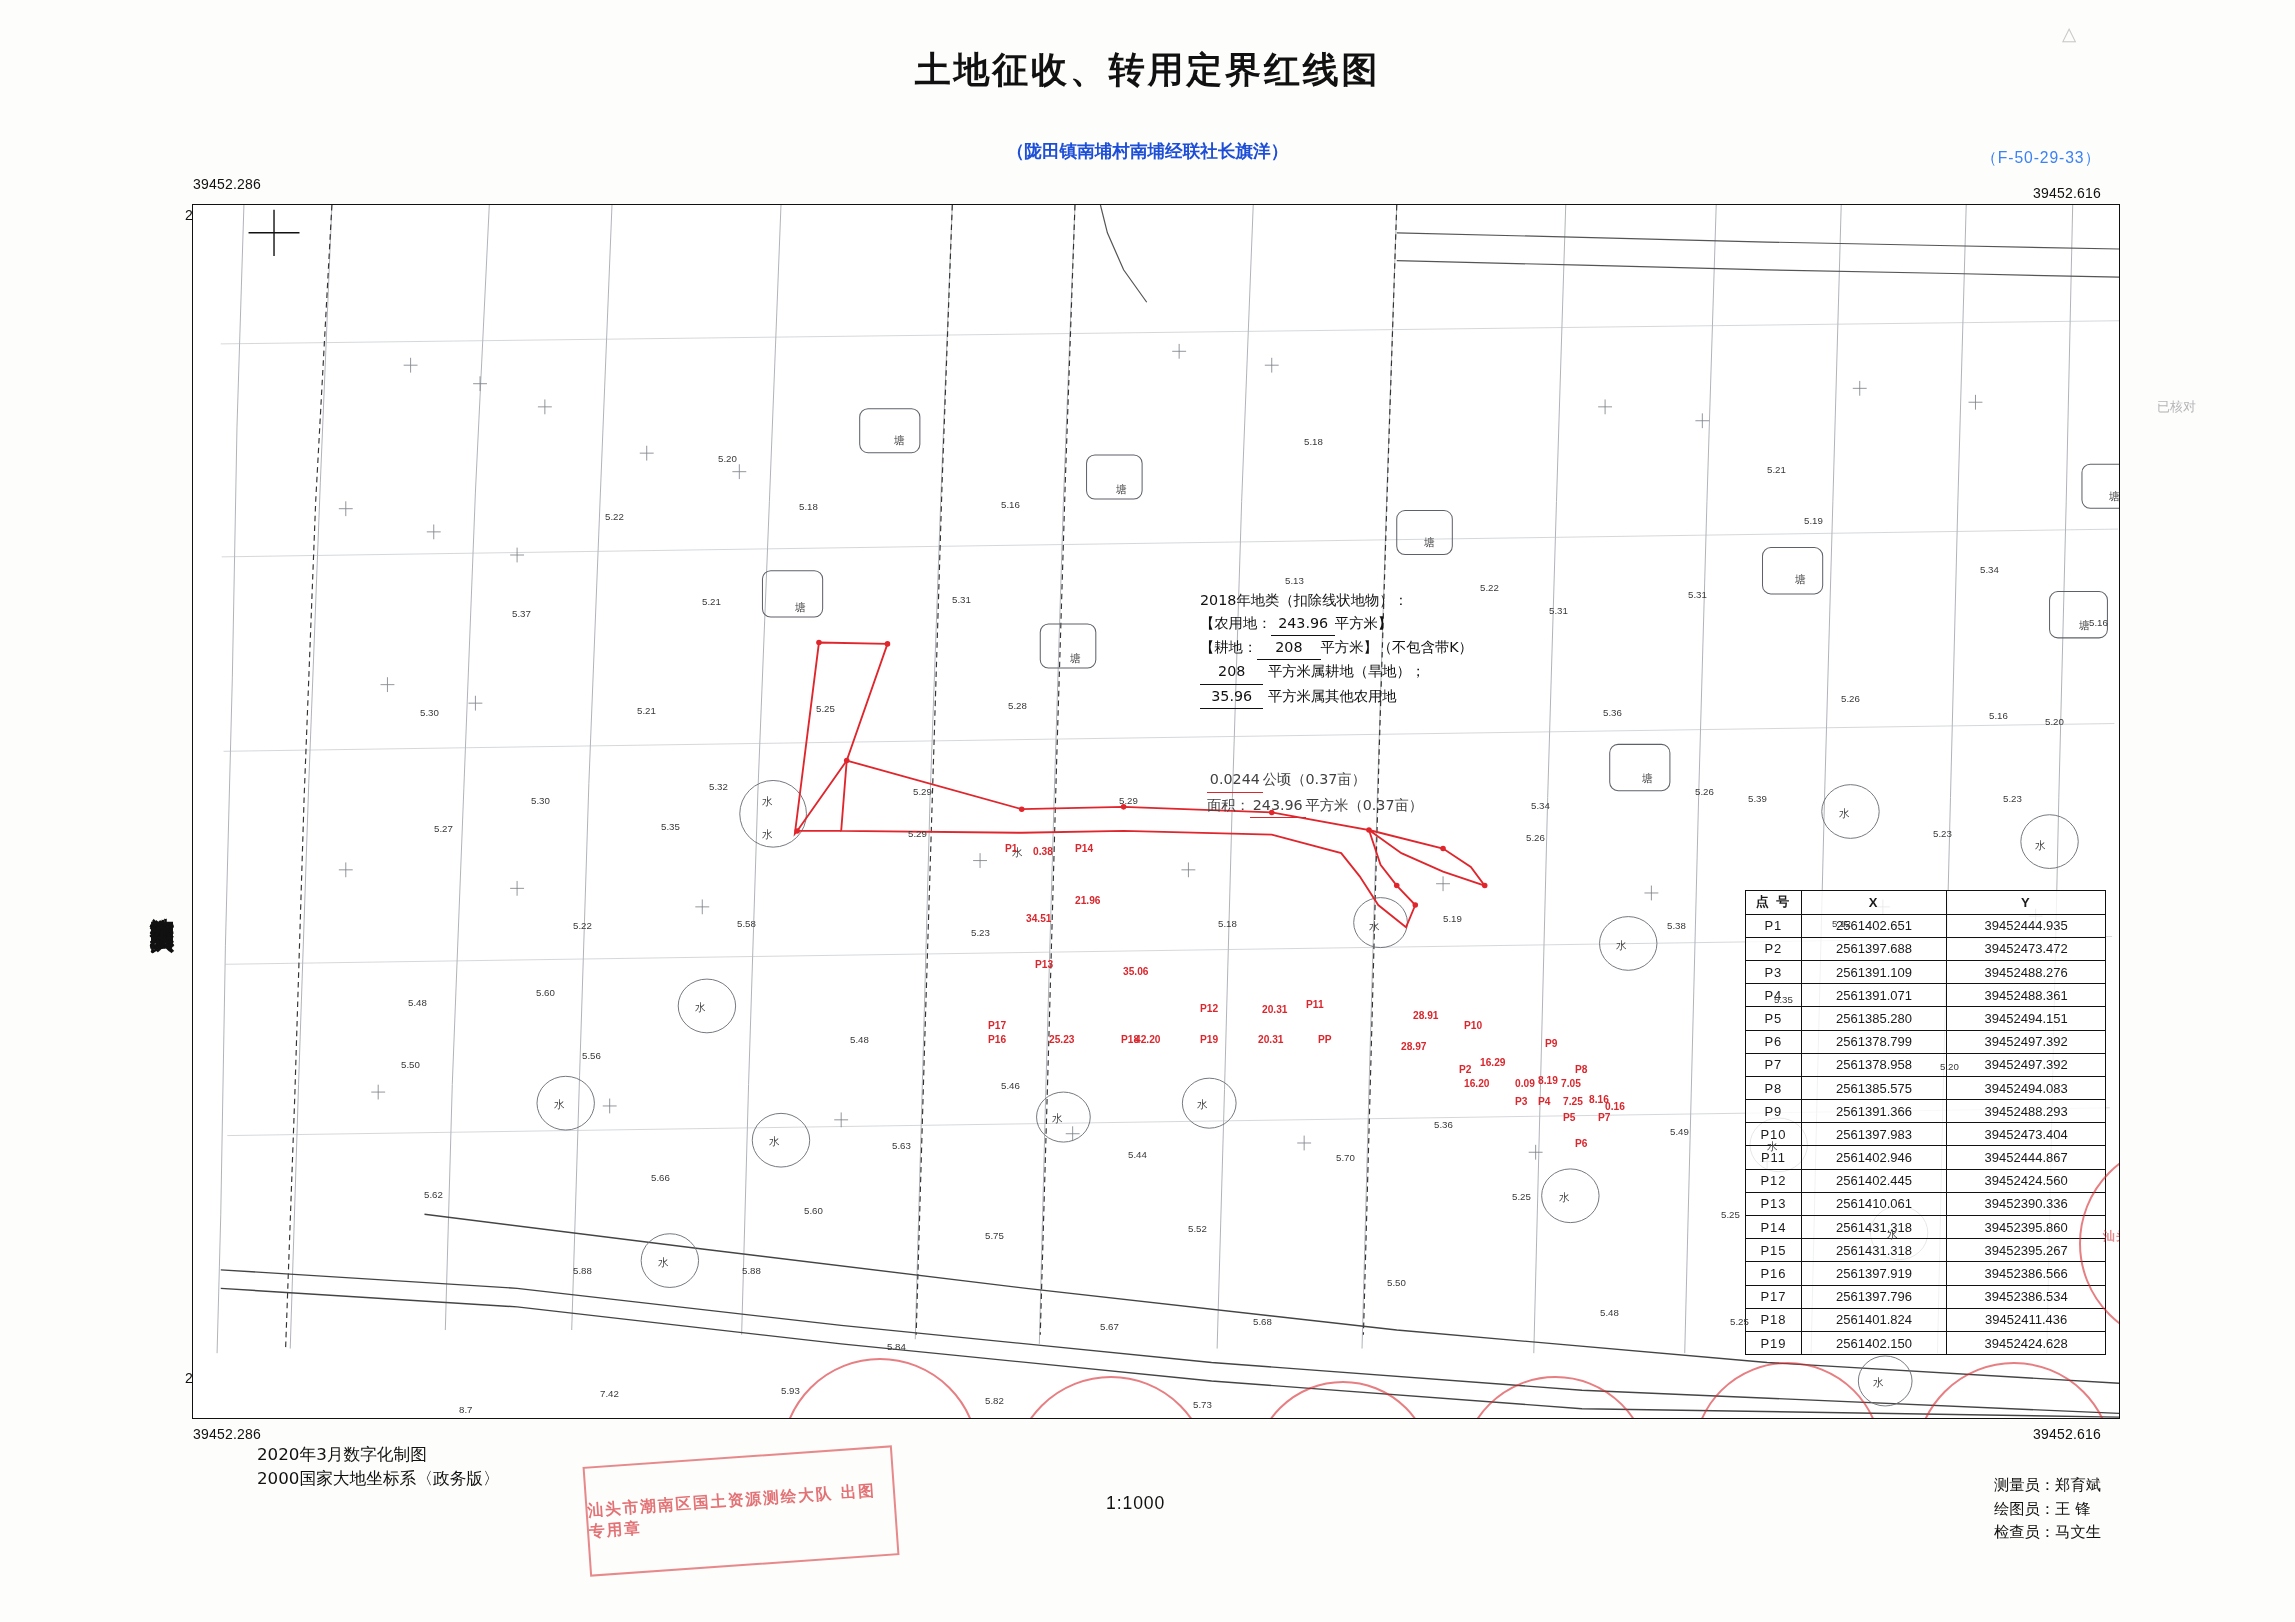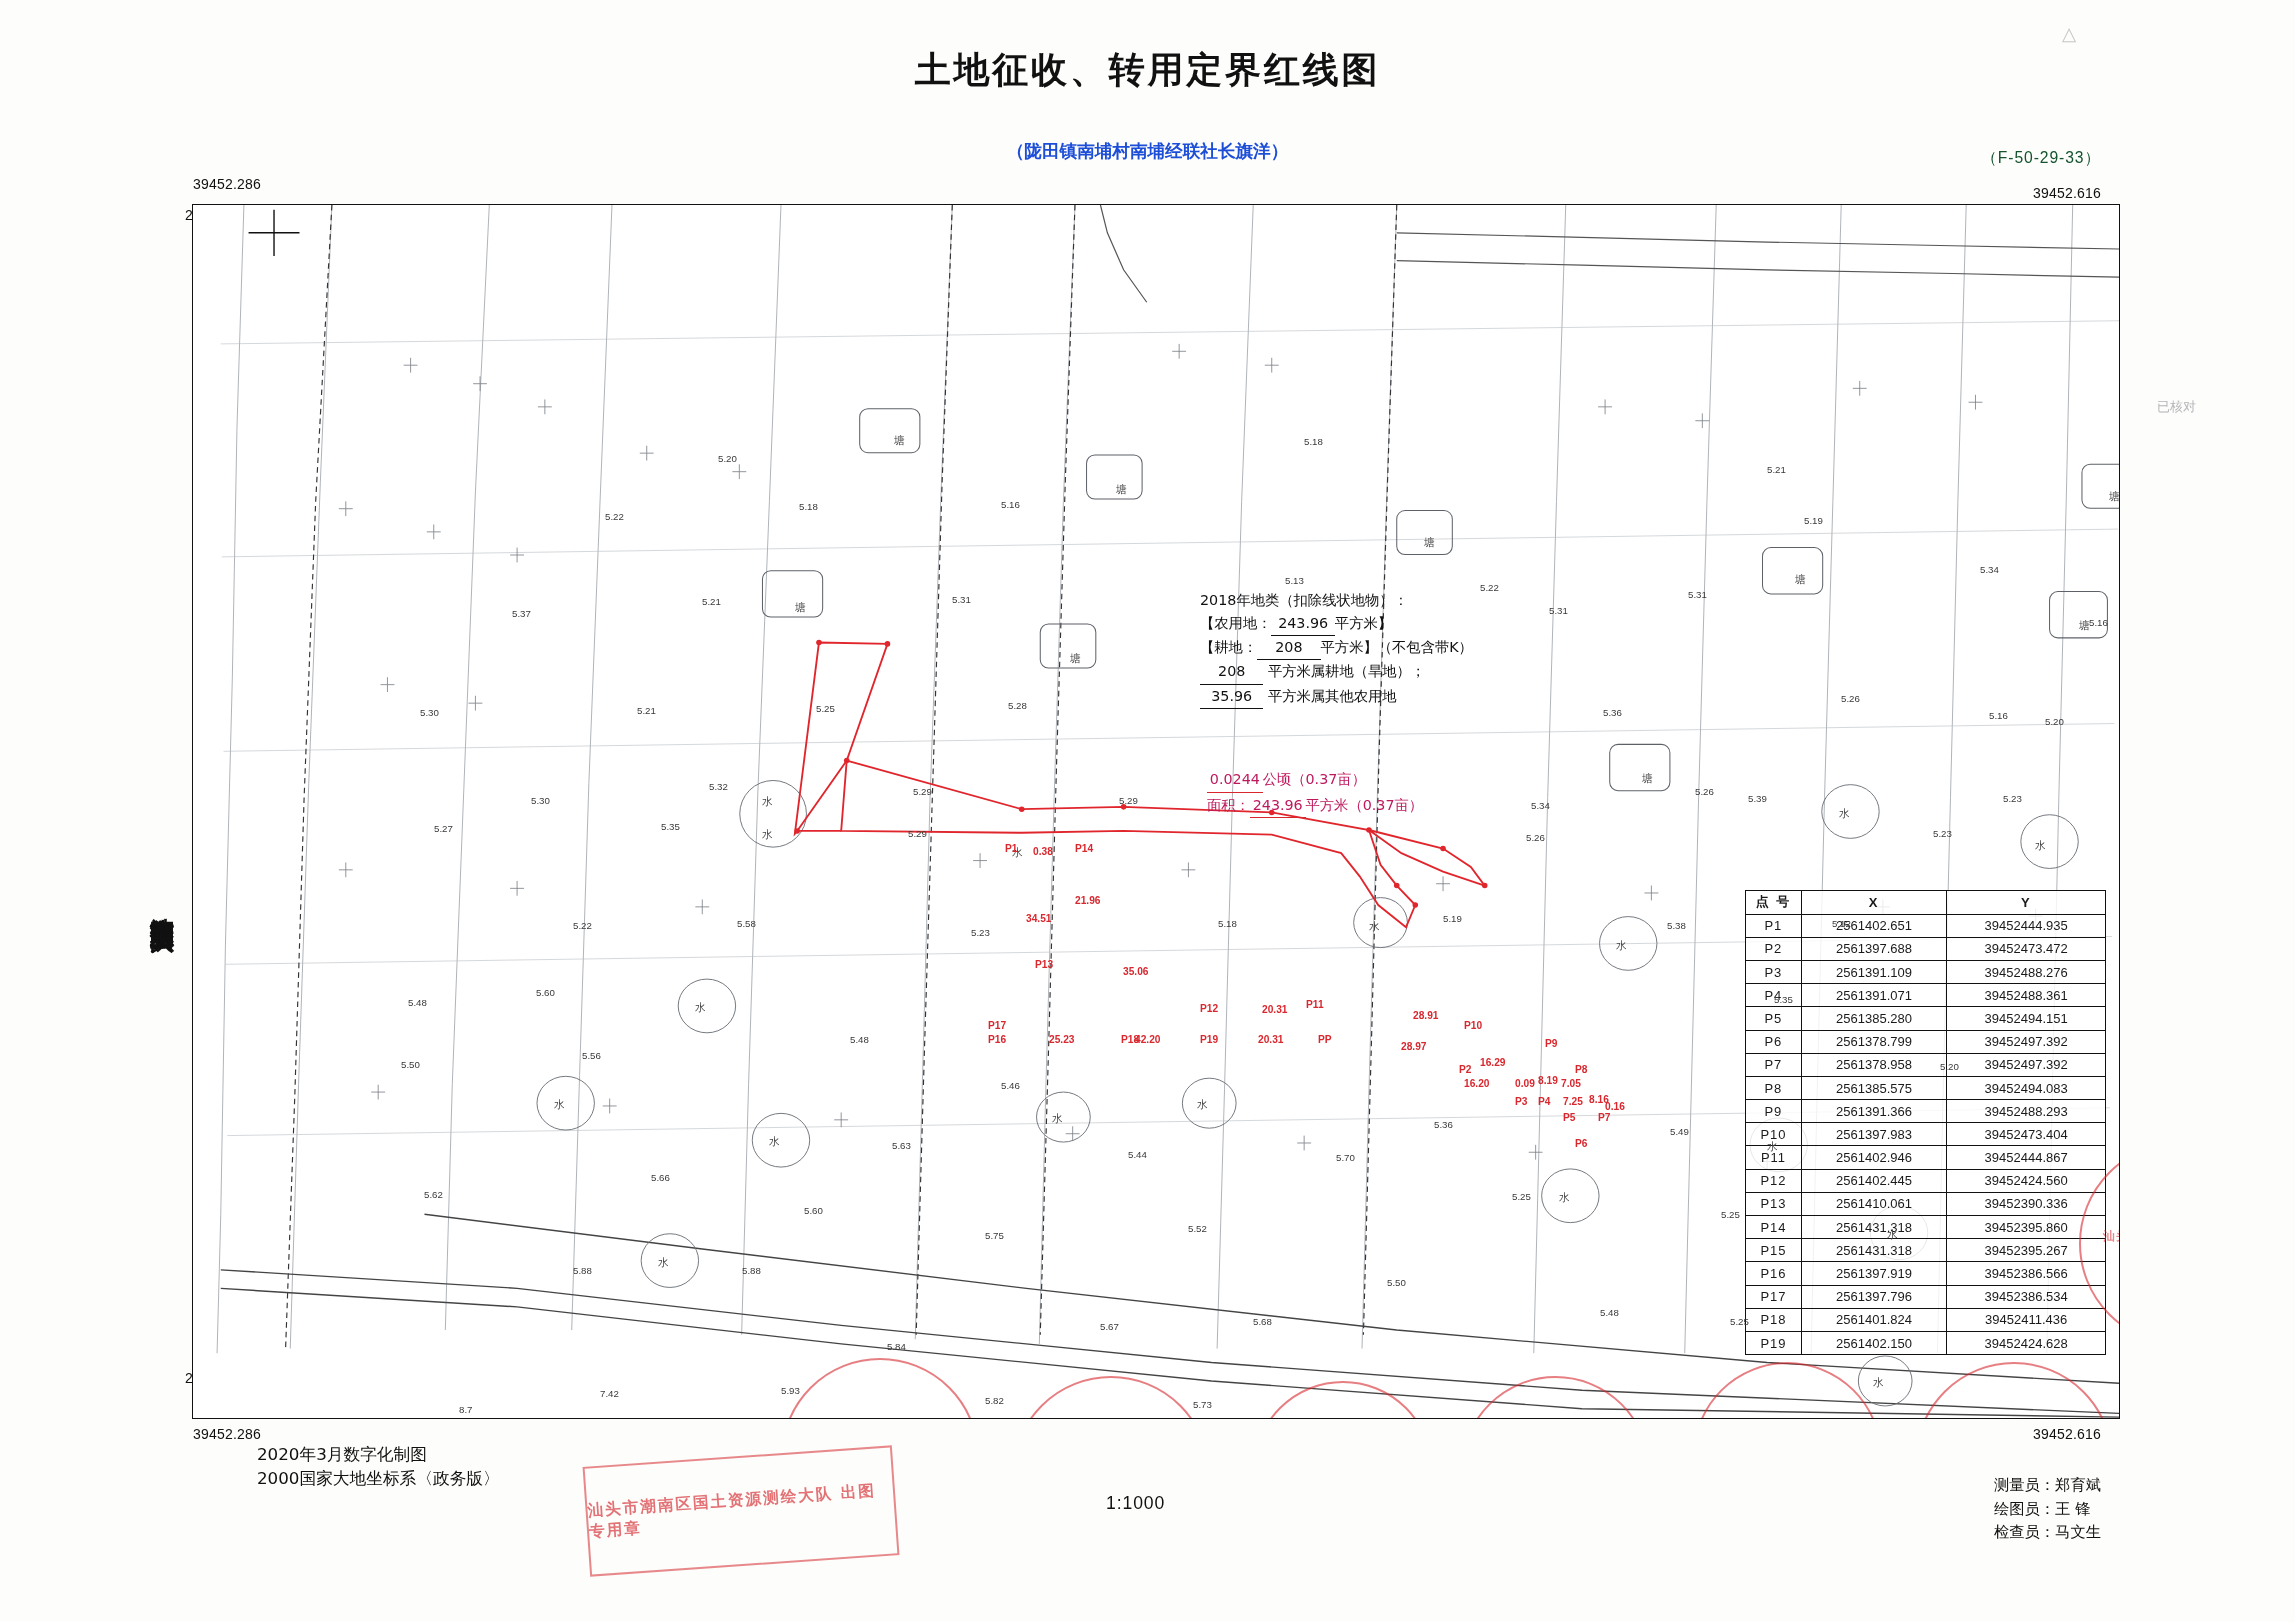--- a/index.html
+++ b/index.html
@@ -2,21 +2,21 @@
 <html style="font-size:7.4px"><head>
 <meta charset="utf-8">
 <style>
   html,body{margin:0;padding:0;background:#fff;}
   body{width:2295px;height:1622px;position:relative;font-family:"Liberation Sans",sans-serif;color:#1a1a1a;overflow:hidden;}
   .page{position:absolute;left:0;top:0;width:2295px;height:1622px;background:#fdfdfb;}
 
   
   .title{position:absolute;left:0;top:46px;width:2295px;text-align:center;font-family:"DejaVu Sans",sans-serif;font-size:36px;font-weight:700;letter-spacing:2.8px;color:#111;}
   .subtitle{position:absolute;left:0;top:139px;width:2295px;text-align:center;font-family:"DejaVu Sans",sans-serif;font-size:17.6px;font-weight:700;color:#1d4ed8;}
-  .sheet-code{position:absolute;right:194px;top:148px;font-size:15.7px;letter-spacing:0.9px;color:#14532d;}
+  .sheet-code{position:absolute;right:194px;top:148px;font-size:15.7px;letter-spacing:0.9px;color:#3b82f6;}
 
   
   .map-frame{position:absolute;left:192px;top:204px;width:1926px;height:1213px;border:1.4px solid #111;background:#fff;overflow:hidden;}
   .map-inner{position:absolute;left:0;top:0;width:100%;height:100%;}
 
   
   .coord{position:absolute;font-size:14px;color:#111;white-space:nowrap;letter-spacing:0.2px;}
   .coord.tl1{left:193px;top:176px;}
   .coord.tl2{left:185px;top:207px;}
   .coord.tr1{right:194px;top:185px;}
@@ -26,21 +26,21 @@
   .coord.br1{right:185px;top:1366px;}
   .coord.br2{right:194px;top:1426px;}
 
   
   .vertical-unit{position:absolute;left:132px;top:898px;width:42px;font-family:"DejaVu Sans",sans-serif;font-size:24px;font-weight:700;line-height:1.06;letter-spacing:0.9px;color:#111;writing-mode:vertical-rl;text-orientation:upright;height:500px;}
 
   
   .notes{position:absolute;left:1007px;top:384px;width:370px;font-family:"DejaVu Sans",sans-serif;font-size:14.3px;line-height:1.62;color:#111;}
   .notes .line{white-space:nowrap;}
   .notes .u{border-bottom:0.9px solid #111;padding:0 3.7px;display:inline-block;min-width:56px;text-align:center;}
-  .notes-red{position:absolute;left:1014px;top:562px;width:380px;font-family:"DejaVu Sans",sans-serif;font-size:14.3px;line-height:1.72;color:#be185d;}
+  .notes-red{position:absolute;left:1014px;top:562px;width:380px;font-family:"DejaVu Sans",sans-serif;font-size:14.3px;line-height:1.72;color:#404040;}
   .notes-red .u{border-bottom:0.9px solid #d9272e;padding:0 2.8px;display:inline-block;}
 
   
   .coord-table{position:absolute;right:13px;top:685px;width:361px;border-collapse:collapse;font-size:13px;background:rgba(255,255,255,0.82);}
   .coord-table th,.coord-table td{border:0.7px solid #111;padding:2.3px 1.9px;text-align:center;font-weight:400;height:17.6px;}
   .coord-table th{font-weight:700;letter-spacing:1.9px;}
   .coord-table td.pt{width:51px;letter-spacing:0.9px;}
 
   
   .bottom-left{position:absolute;left:257px;top:1442px;font-family:"DejaVu Sans",sans-serif;font-size:16.7px;line-height:1.45;color:#111;}

